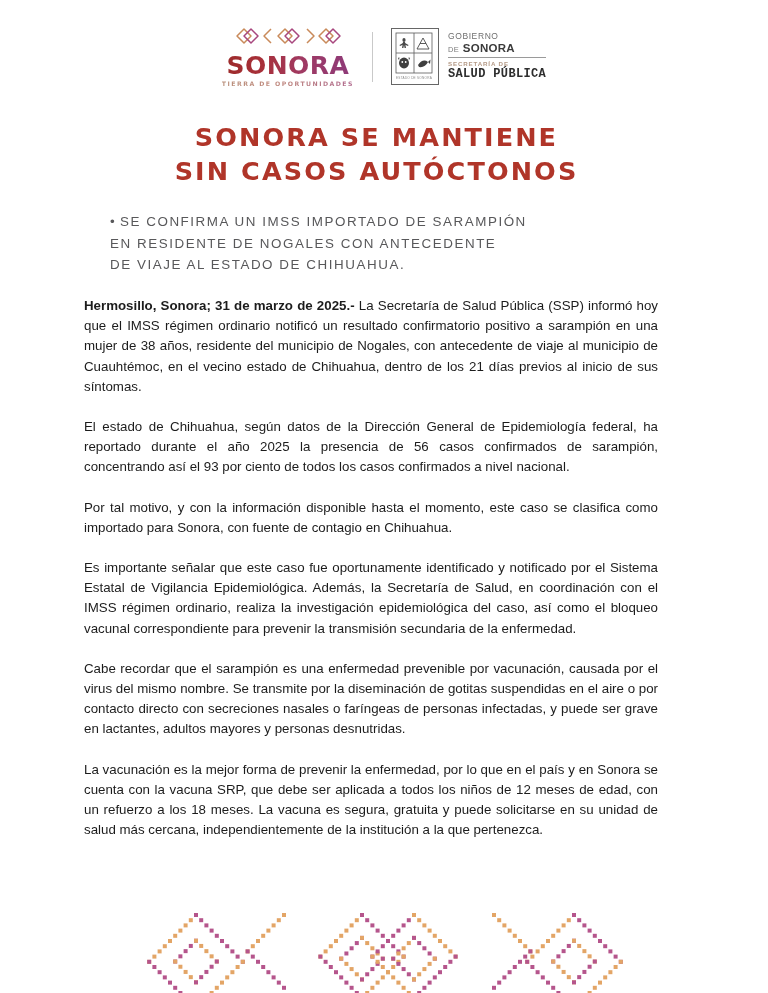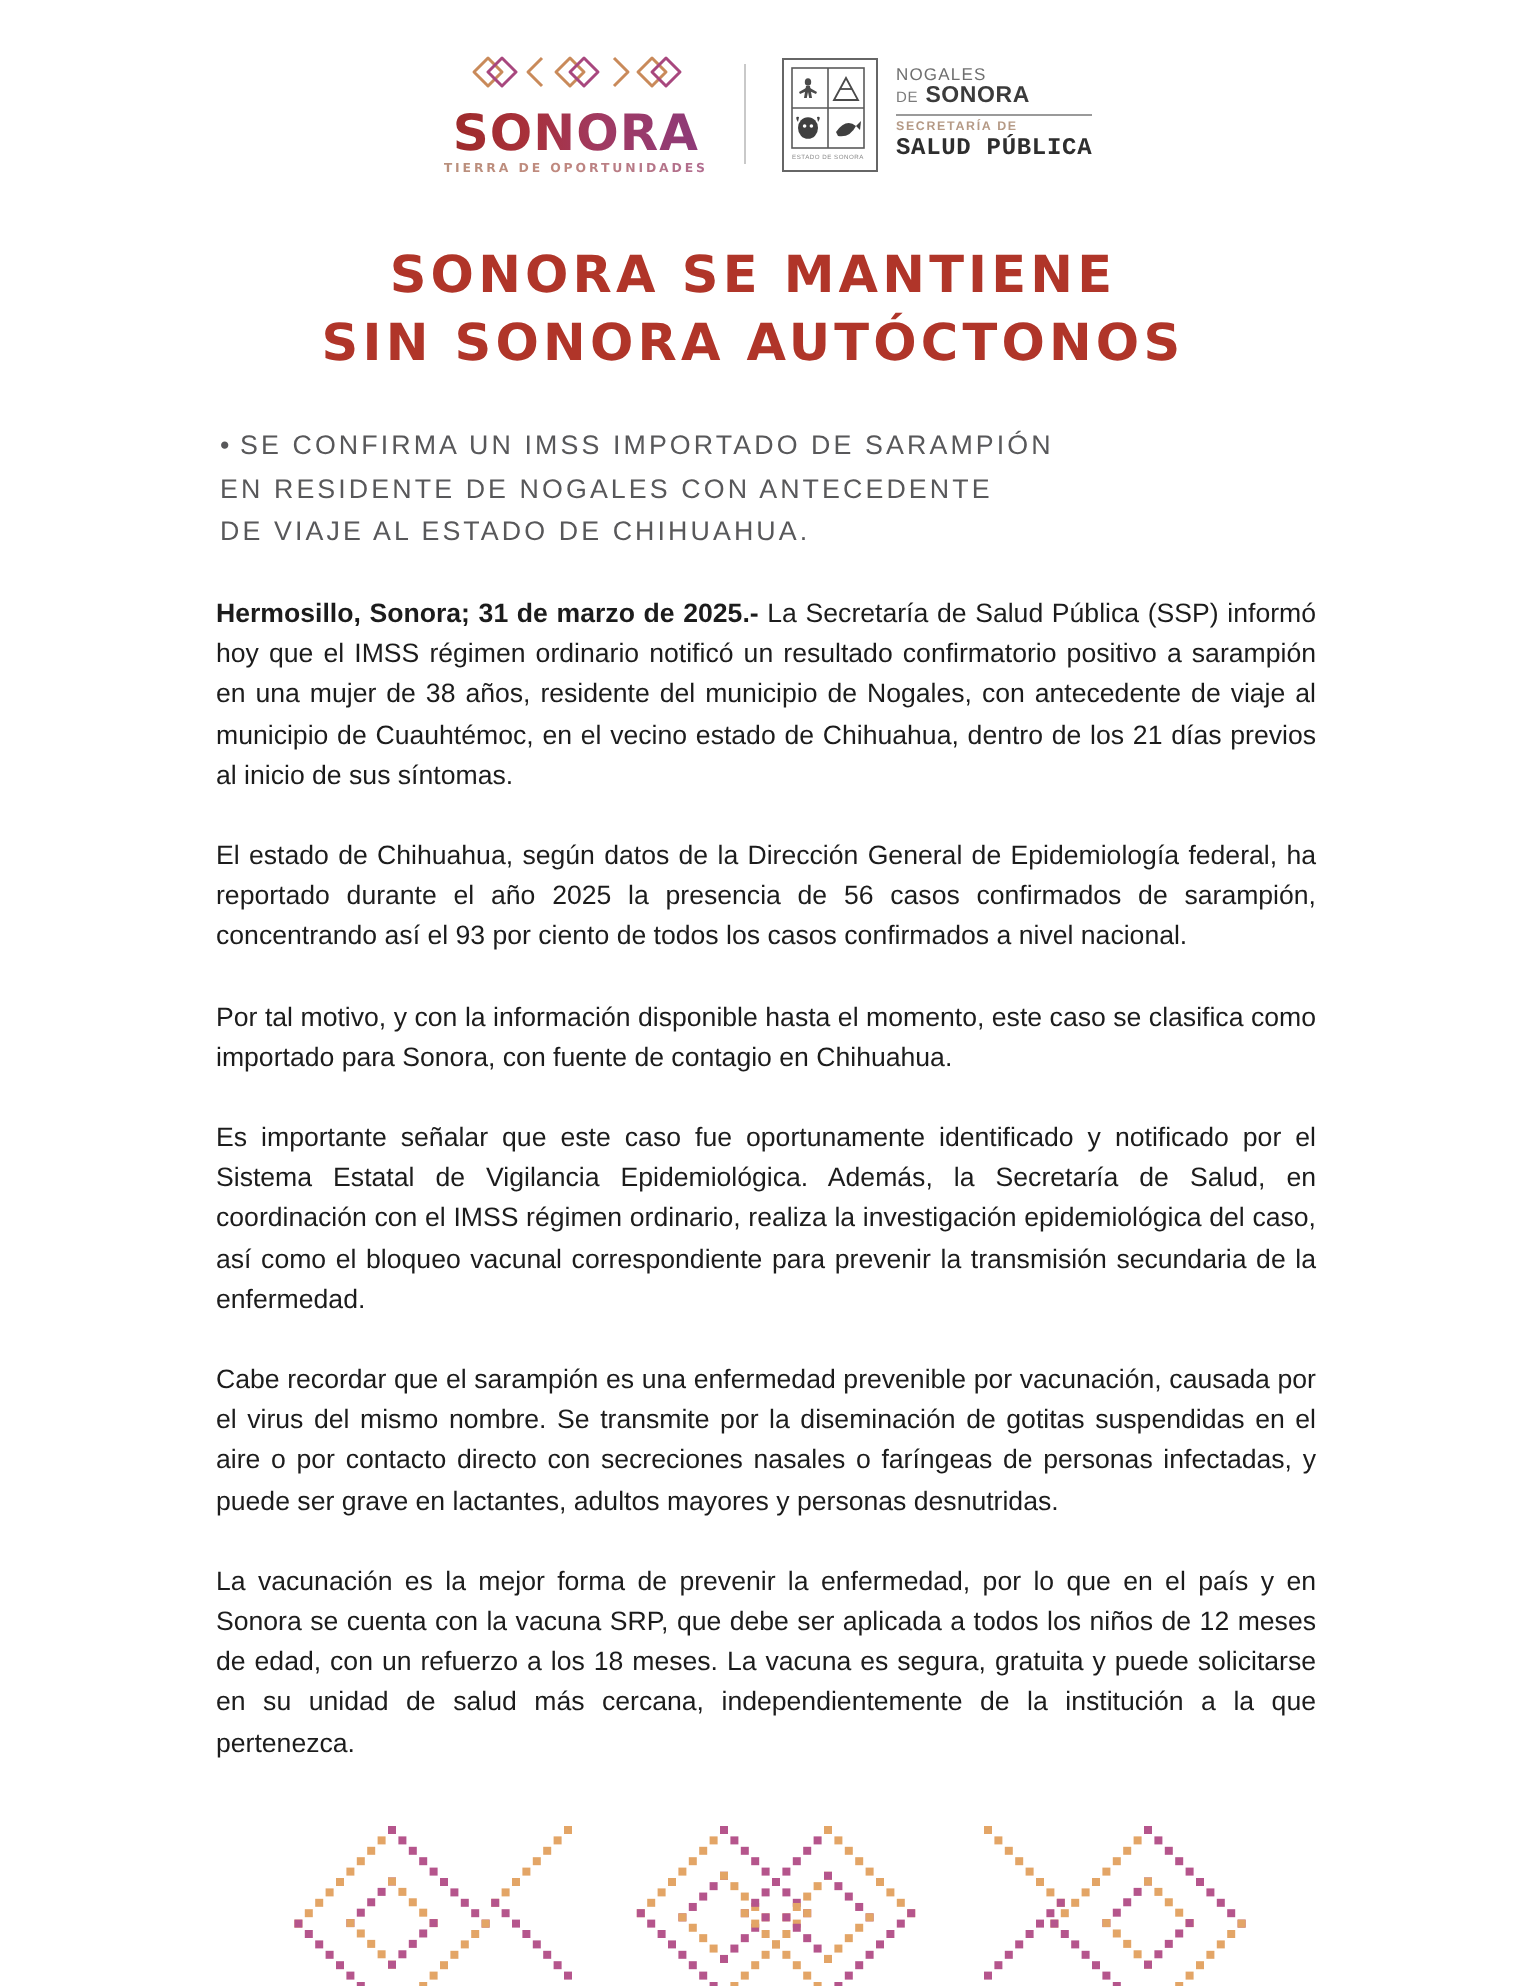--- a/index.html
+++ b/index.html
@@ -157,21 +157,20 @@
     letter-spacing: 1.55px;
     line-height: 1.62;
     text-align: left;
   }
   .subtitle .bullet { letter-spacing: 0; }
 
   
   .body-copy {
     margin-top: 20px;
     padding: 0 110px 0 84px;
-    margin-left: 24px;
   }
   .body-copy p {
     margin: 0 0 20px 0;
     font-family: "Liberation Sans", sans-serif;
     font-size: 13.3px;
     line-height: 1.52;
     color: #1c1c1c;
     text-align: justify;
     text-justify: inter-word;
   }
@@ -257,32 +256,32 @@
 
           <g fill="#3f3f3f">
             <path d="M26 36 Q31 29 36 33 Q33 39 27 38 Z"></path>
             <path d="M36 33 L38.5 30.5 L38 35 Z"></path>
           </g>
 
           <text x="22" y="49.5" font-family="Liberation Sans, sans-serif" font-size="3.1" fill="#8a8a8a" text-anchor="middle" letter-spacing="0.25">ESTADO DE SONORA</text>
         </svg>
       </span>
       <div class="salud-text">
-        <div class="t-gobierno">NOGALES</div>
+        <div class="t-gobierno">GOBIERNO</div>
         <div class="t-sonora2"><span class="small">DE</span> <span>SONORA</span></div>
         <div class="rule-h"></div>
         <div class="t-secretaria">SECRETARÍA DE</div>
         <div class="t-salud">SALUD PÚBLICA</div>
       </div>
     </div>
   </div>
 
   <div class="headline">
     <div>SONORA SE MANTIENE</div>
-    <div>SIN SONORA AUTÓCTONOS</div>
+    <div>SIN CASOS AUTÓCTONOS</div>
   </div>
 
   <div class="subtitle">
     <div><span class="bullet">•</span> <span>SE CONFIRMA UN IMSS IMPORTADO DE SARAMPIÓN</span></div>
     <div>EN RESIDENTE DE NOGALES CON ANTECEDENTE</div>
     <div>DE VIAJE AL ESTADO DE CHIHUAHUA.</div>
   </div>
 
   <div class="body-copy">
     <p><span class="lead">Hermosillo, Sonora; 31 de marzo de 2025.-</span><span> La Secretaría de Salud Pública (SSP) informó hoy que el IMSS régimen ordinario notificó un resultado confirmatorio positivo a sarampión en una mujer de 38 años, residente del municipio de Nogales, con antecedente de viaje al municipio de Cuauhtémoc, en el vecino estado de Chihuahua, dentro de los 21 días previos al inicio de sus síntomas.</span></p>

